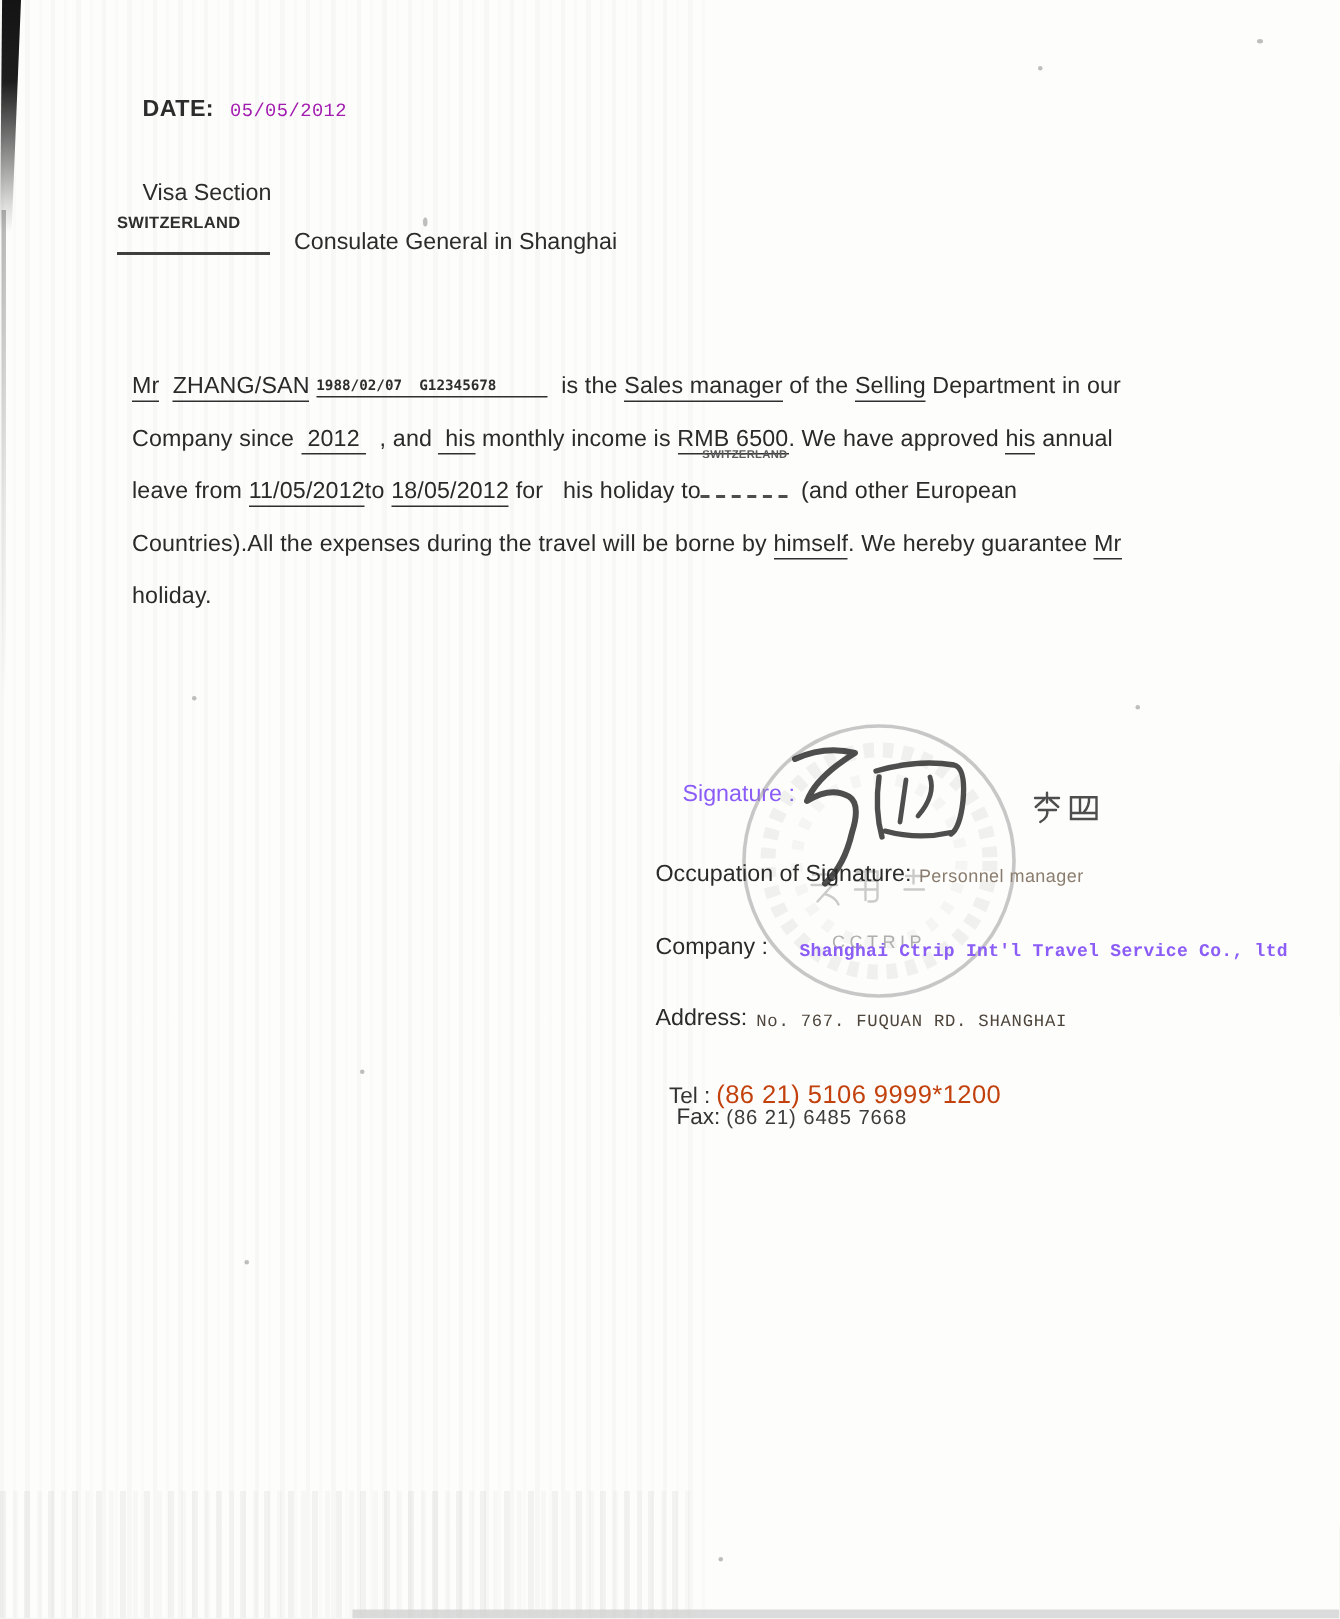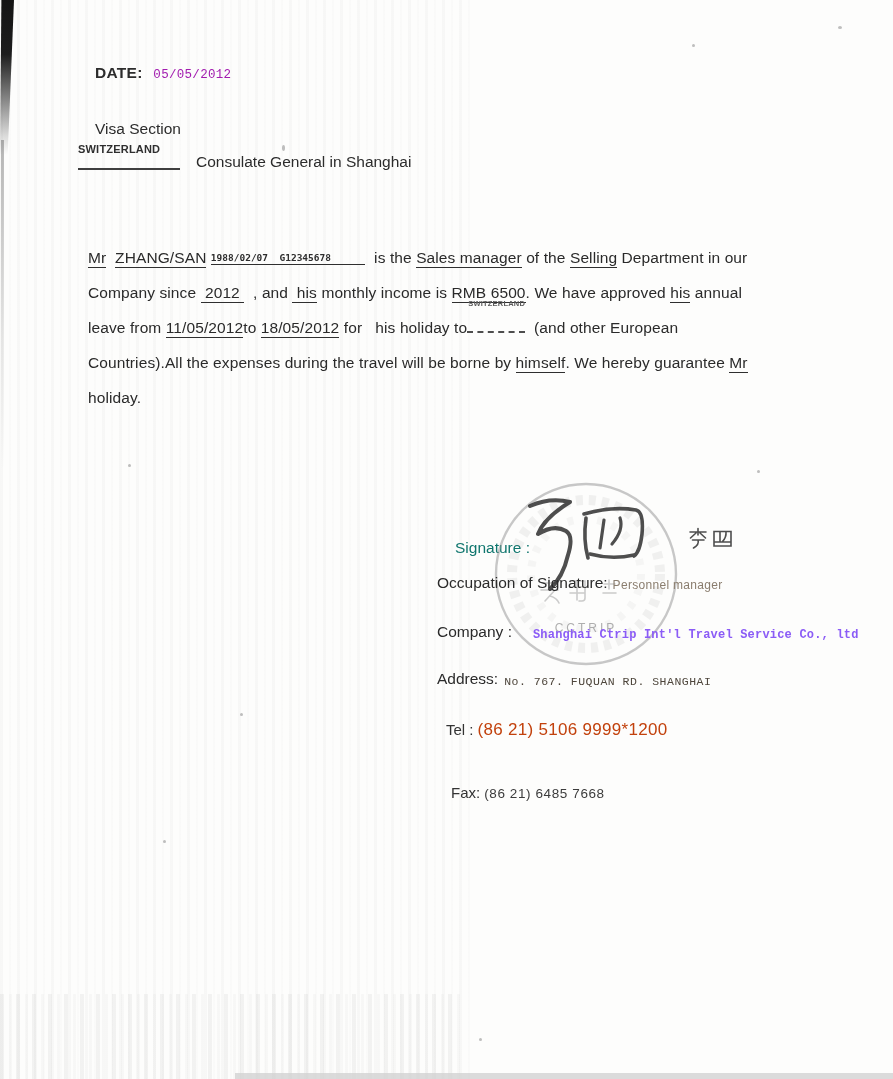--- a/index.html
+++ b/index.html
@@ -73,30 +73,30 @@
   .blank-sup{
     display:inline-block;position:relative;width:58px;height:15px;
     border-bottom:2px dashed #4d4d4d;vertical-align:baseline;
   }
   .sup-word{
     position:absolute;left:1px;bottom:10px;
     font-size:7.5px;font-weight:700;color:#5a5a5a;letter-spacing:.2px;white-space:nowrap;
   }
 
   
-  .sig-row{position:absolute;left:455px;top:539px;font-size:15.5px;color:#0f766e;}
+  .sig-row{position:absolute;left:455px;top:521px;font-size:15.5px;color:#8b5cf6;}
   .occ-row{position:absolute;left:437px;top:574px;font-size:15.5px;color:#2b2b2b;}
   .occ-value{font-family:Liberation Sans, sans-serif;font-size:12px;color:#8a7d6e;margin-left:5px;position:relative;top:1px;letter-spacing:.3px;}
   .company-row{position:absolute;left:437px;top:623px;font-size:15.5px;color:#2b2b2b;}
   .company-value{font-family:"Liberation Mono",monospace;font-size:12px;color:#8b5cf6;margin-left:21px;position:relative;top:1px;letter-spacing:.2px;font-weight:bold;}
   .address-row{position:absolute;left:437px;top:670px;font-size:15.5px;color:#2b2b2b;}
   .address-value{font-family:"Liberation Mono",monospace;font-size:11.5px;color:#4e463c;margin-left:6px;position:relative;top:1px;letter-spacing:.5px;}
   .tel-row{position:absolute;left:446px;top:720px;font-size:15px;color:#333;}
   .tel-value{font-size:17px;color:#c2410c;margin-left:4px;letter-spacing:.3px;}
-  .fax-row{position:absolute;left:451px;top:784px;font-size:15px;color:#333;}
+  .fax-row{position:absolute;left:451px;top:736px;font-size:15px;color:#333;}
   .fax-value{font-size:13.5px;color:#3c3c3c;margin-left:4px;letter-spacing:.6px;}
 
   .stamp-svg{position:absolute;left:486px;top:480px;pointer-events:none;}
   .printed-name{position:absolute;left:688px;top:527px;}
   .sr{position:absolute;width:1px;height:1px;overflow:hidden;clip:rect(0 0 0 0);white-space:nowrap;}
 </style>
 </head>
 <body>
 
 <div class="page">

